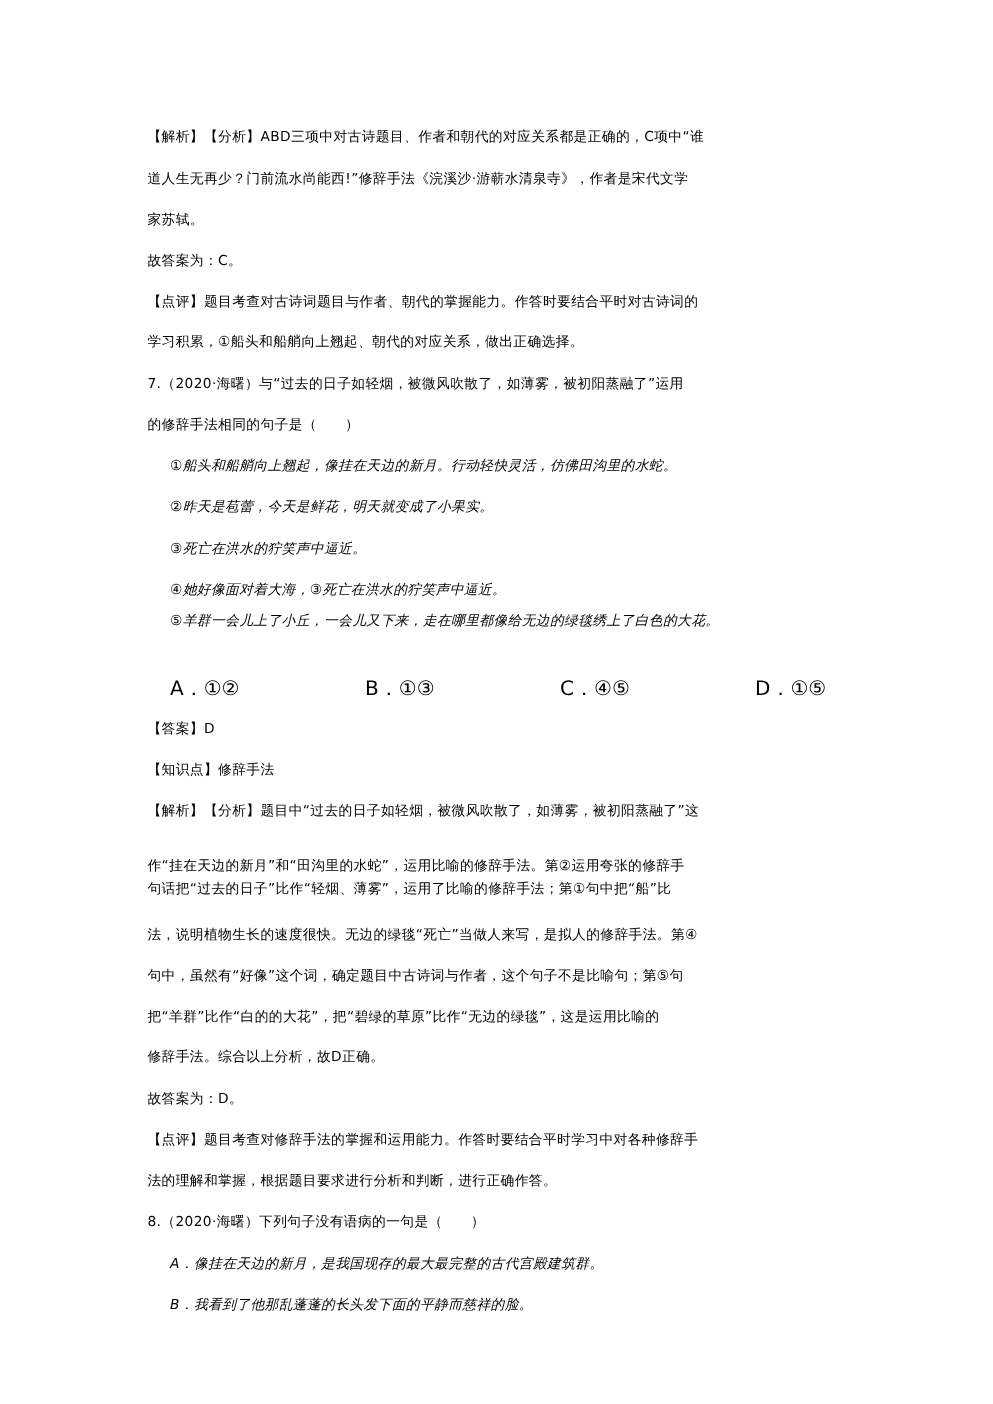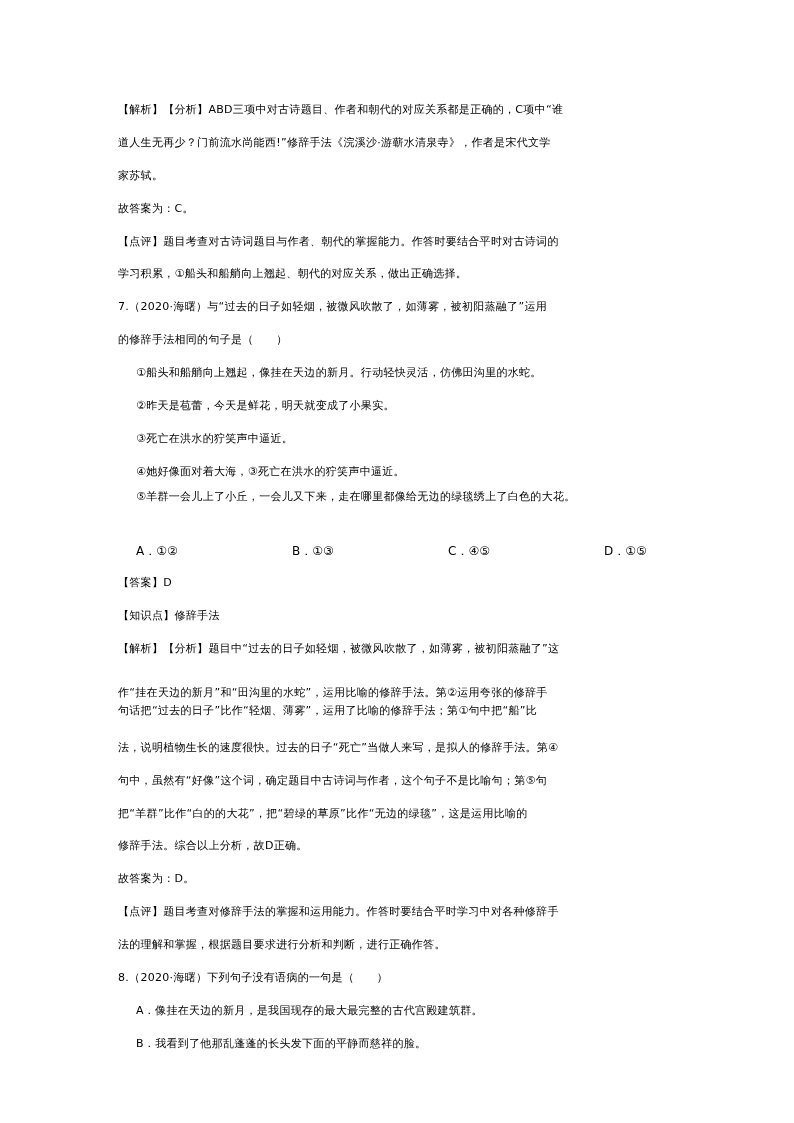--- a/index.html
+++ b/index.html
@@ -1,21 +1,21 @@
 <!DOCTYPE html>
 <html><head>
 <meta charset="utf-8">
 <style>
   html, body { margin: 0; padding: 0; background: #ffffff; }
   body { width: 794px; height: 1123px; position: relative; overflow: hidden;
          font-family: "DejaVu Sans", "Liberation Sans", sans-serif; color: #000; }
   .page { position: absolute; left: 118px; top: 0; width: 560px; }
   .line { position: absolute; left: 0; white-space: nowrap; font-size: 11px; line-height: 20px; letter-spacing: 0.3px; }
-  .indent { left: 18px; }
-  .opt { position: absolute; font-size: 12px; line-height: 20px; white-space: nowrap; }
+  .indent { left: 18px; font-style: italic; }
+  .opt { position: absolute; font-size: 16px; line-height: 20px; white-space: nowrap; }
 </style>
 </head>
 <body>
 
 <div class="page">
 
   <div class="line" style="top:100px">【解析】【分析】ABD三项中对古诗题目、作者和朝代的对应关系都是正确的，C项中“谁</div>
   <div class="line" style="top:133px">道人生无再少？门前流水尚能西!”修辞手法《浣溪沙·游蕲水清泉寺》，作者是宋代文学</div>
   <div class="line" style="top:166px">家苏轼。</div>
   <div class="line" style="top:199px">故答案为：C。</div>
@@ -33,21 +33,21 @@
   <div class="opt" style="top:541px; left:18px">A．①②</div>
   <div class="opt" style="top:541px; left:174px">B．①③</div>
   <div class="opt" style="top:541px; left:330px">C．④⑤</div>
   <div class="opt" style="top:541px; left:486px">D．①⑤</div>
 
   <div class="line" style="top:573px">【答案】D</div>
   <div class="line" style="top:606px">【知识点】修辞手法</div>
   <div class="line" style="top:639px">【解析】【分析】题目中“过去的日子如轻烟，被微风吹散了，如薄雾，被初阳蒸融了”这</div>
   <div class="line" style="top:701px">句话把“过去的日子”比作“轻烟、薄雾”，运用了比喻的修辞手法；第①句中把“船”比</div>
   <div class="line" style="top:683px">作“挂在天边的新月”和“田沟里的水蛇”，运用比喻的修辞手法。第②运用夸张的修辞手</div>
-  <div class="line" style="top:738px">法，说明植物生长的速度很快。过去的日子“死亡”当做人来写，是拟人的修辞手法。第④</div>
+  <div class="line" style="top:738px">法，说明植物生长的速度很快。无边的绿毯“死亡”当做人来写，是拟人的修辞手法。第④</div>
   <div class="line" style="top:771px">句中，虽然有“好像”这个词，确定题目中古诗词与作者，这个句子不是比喻句；第⑤句</div>
   <div class="line" style="top:804px">把“羊群”比作“白的的大花”，把“碧绿的草原”比作“无边的绿毯”，这是运用比喻的</div>
   <div class="line" style="top:836px">修辞手法。综合以上分析，故D正确。</div>
   <div class="line" style="top:869px">故答案为：D。</div>
   <div class="line" style="top:902px">【点评】题目考查对修辞手法的掌握和运用能力。作答时要结合平时学习中对各种修辞手</div>
   <div class="line" style="top:935px">法的理解和掌握，根据题目要求进行分析和判断，进行正确作答。</div>
 
   <div class="line" style="top:968px">8.（2020·海曙）下列句子没有语病的一句是（　　）</div>
   <div class="line indent" style="top:1001px">A．像挂在天边的新月，是我国现存的最大最完整的古代宫殿建筑群。</div>
   <div class="line indent" style="top:1034px">B．我看到了他那乱蓬蓬的长头发下面的平静而慈祥的脸。</div>

